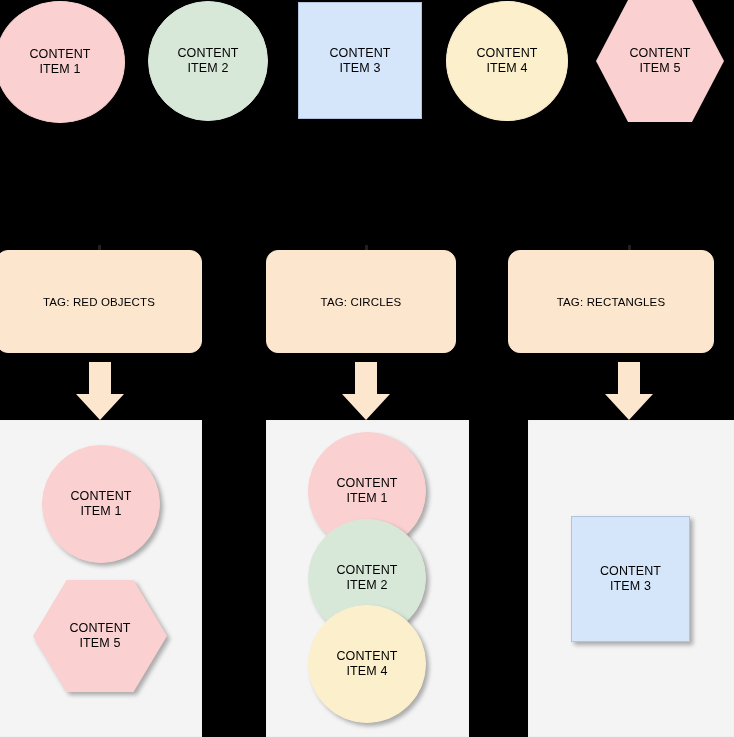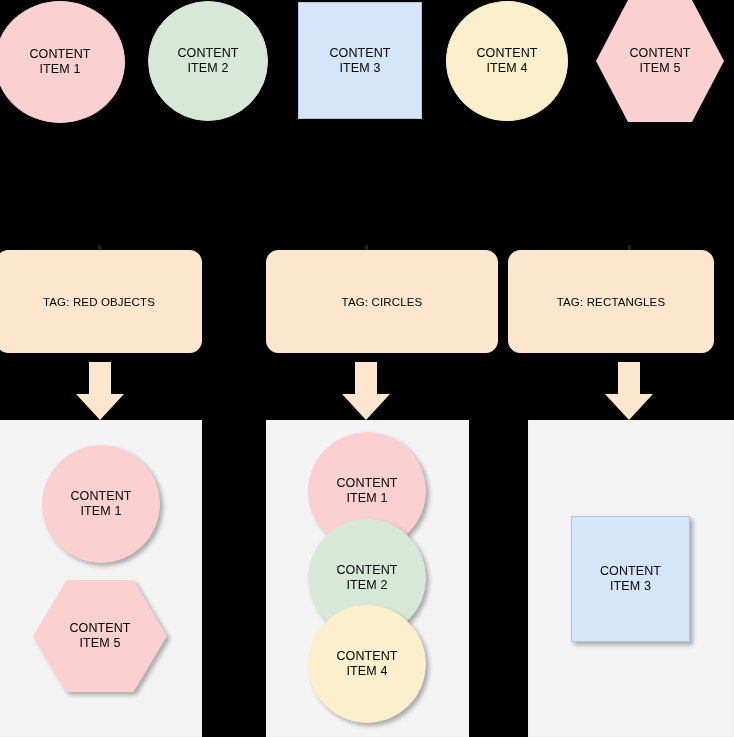--- a/index.html
+++ b/index.html
@@ -112,21 +112,21 @@
     </div>
 
   <div class="abs stub" style="left:98px; top:245px; width:3px; height:5px;"></div>
   <div class="abs stub" style="left:365px; top:245px; width:3px; height:5px;"></div>
   <div class="abs stub" style="left:628px; top:245px; width:3px; height:5px;"></div>
 
   <div class="abs" id="tag-row">
       <div class="abs tag-box" style="left: -4px; top: 250px; width: 206px; height: 103px; background: rgb(252, 230, 206); border-color: rgb(252, 230, 206);">
         <div class="tag-text">TAG: RED OBJECTS</div>
       </div>
-      <div class="abs tag-box" style="left: 266px; top: 250px; width: 232px; height: 103px; background: rgb(252, 230, 206); border-color: rgb(252, 230, 206);">
+      <div class="abs tag-box" style="left: 266px; top: 250px; width: 190px; height: 103px; background: rgb(252, 230, 206); border-color: rgb(252, 230, 206);">
         <div class="tag-text">TAG: CIRCLES</div>
       </div>
       <div class="abs tag-box" style="left: 508px; top: 250px; width: 206px; height: 103px; background: rgb(252, 230, 206); border-color: rgb(252, 230, 206);">
         <div class="tag-text">TAG: RECTANGLES</div>
       </div>
     </div>
 
   <div class="abs" id="arrow-row">
       <div class="abs arrow-wrap" style="left: 76px; top: 362px; width: 48px; height: 58px;"><svg width="48" height="58" viewBox="0 0 48 58">
           <polygon points="13,0 35,0 35,32 48,32 24,58 0,32 13,32" fill="#FCE6CE"></polygon>

